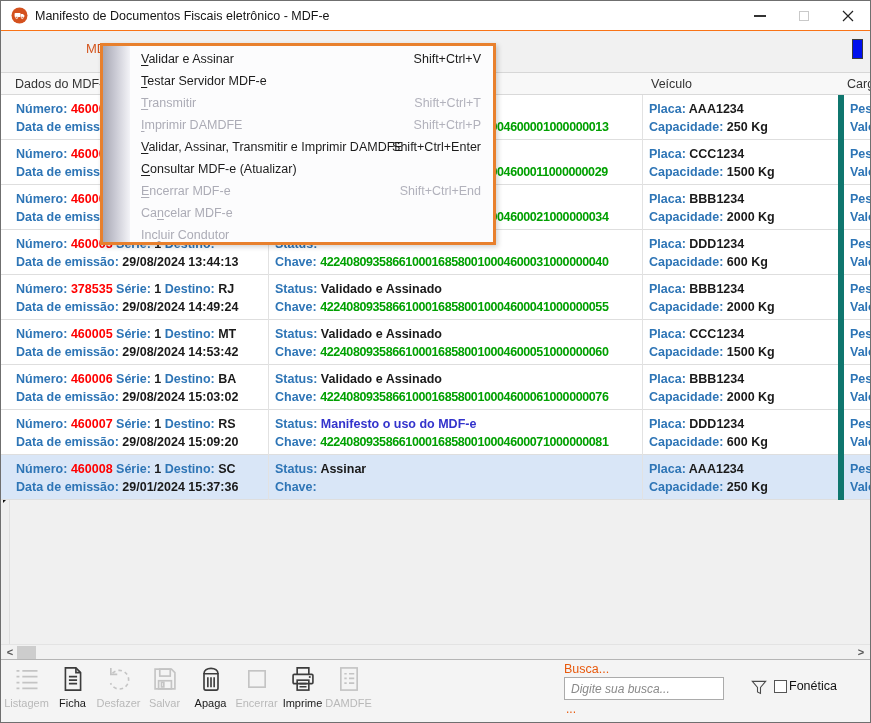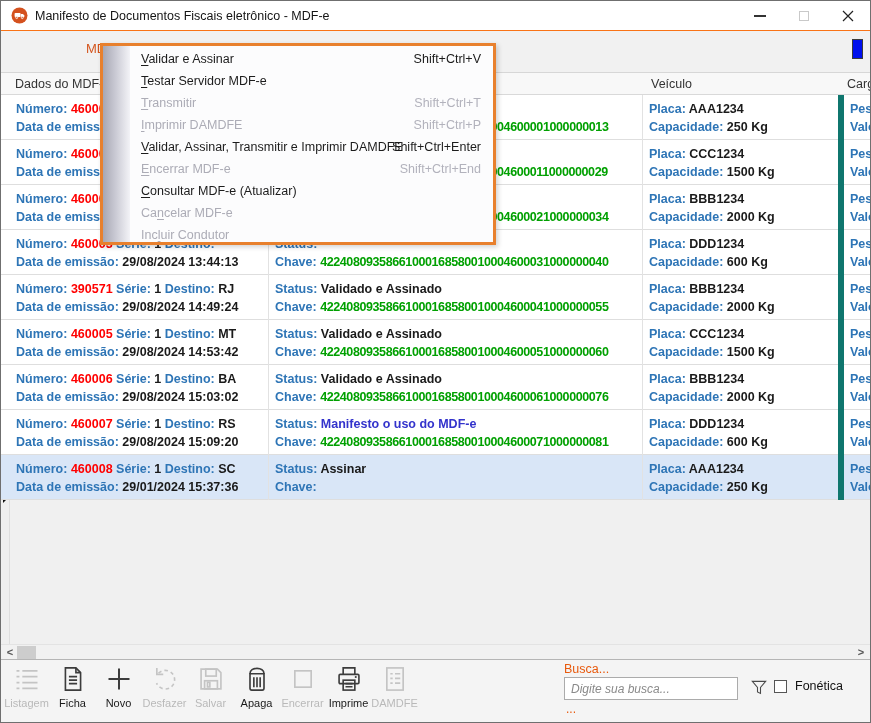--- a/index.html
+++ b/index.html
@@ -52,25 +52,25 @@
   #tb-buttons{position:absolute;left:3px;top:2px;display:flex;gap:1px;}
   .tbtn{width:45px;height:58px;display:flex;flex-direction:column;align-items:center;}
   .ticon{width:30px;height:34px;display:flex;align-items:center;justify-content:center;color:#3c3c3c;}
   .ticon svg{width:28px;height:28px;}
   .tlabel{font-size:11px;color:#1a1a1a;margin-top:1px;white-space:nowrap;}
   .tbtn.disabled .ticon{color:#c4c4c4;}
   .tbtn.disabled .tlabel{color:#b9b9b9;}
   
   .search{position:absolute;left:563px;top:0;width:300px;height:64px;}
   .busca-label{position:absolute;left:0;top:2px;font-size:12.5px;color:#e8590c;}
-  .busca-input{position:absolute;left:0;top:17px;width:174px;height:23px;border:1px solid #ababab;background:#fff;font-family:"Liberation Sans",sans-serif;font-size:12px;font-style:italic;color:#a16207;padding:0 6px;outline:none;}
+  .busca-input{position:absolute;left:0;top:17px;width:160px;height:23px;border:1px solid #ababab;background:#fff;font-family:"Liberation Sans",sans-serif;font-size:12px;font-style:italic;color:#a16207;padding:0 6px;outline:none;}
   .busca-input::placeholder{color:#8a8a8a;font-style:italic;}
   .busca-dots{position:absolute;left:2px;top:42px;font-size:12px;color:#e8590c;}
   .funnel{position:absolute;left:185px;top:17px;width:20px;height:22px;color:#4a4a4a;}
-  .fonetica{position:absolute;left:210px;top:19px;display:flex;align-items:center;gap:8px;}
+  .fonetica{position:absolute;left:210px;top:19px;display:flex;align-items:center;gap:2px;}
   .chk{width:13px;height:13px;border:1px solid #555;background:#fff;display:inline-block;}
   .fonetica-label{font-size:12.5px;color:#111;}
   
   .context-menu{position:absolute;left:99px;top:42px;width:396px;height:202px;background:#fcfcfd;border:3px solid #e8802d;z-index:20;box-shadow:2px 2px 5px rgba(0,0,0,0.18);}
   .menu-strip{position:absolute;left:0;top:0;bottom:0;width:27px;background:linear-gradient(90deg,#a7a7b3 0%,#c9c9d3 45%,#f3f3f7 100%);}
   .menu-items{position:absolute;left:0;top:2px;width:100%;}
   .menu-item{position:relative;height:22px;line-height:22px;padding-left:38px;padding-right:12px;font-size:12.5px;color:#1c1c1c;white-space:nowrap;}
   .menu-item u{text-underline-offset:2px;}
   .menu-item.disabled{color:#acacb6;}
   .mi-shortcut{position:absolute;right:12px;top:0;color:#1c1c1c;}
@@ -189,21 +189,21 @@
             <div><span class="lab">Placa: </span><span class="val">DDD1234</span></div>
             <div><span class="lab">Capacidade: </span><span class="val">600 Kg</span></div>
           </div>
           <div class="cell c4">
             <div><span class="lab">Peso:</span></div>
             <div><span class="lab">Valor:</span></div>
           </div>
         </div>
         <div class="trow">
           <div class="cell c1">
-            <div><span class="lab">Número: </span><span class="val-red">390571</span><span class="lab"> Série: </span><span class="val">1</span><span class="lab"> Destino: </span><span class="val">RJ</span></div>
+            <div><span class="lab">Número: </span><span class="val-red">378535</span><span class="lab"> Série: </span><span class="val">1</span><span class="lab"> Destino: </span><span class="val">RJ</span></div>
             <div><span class="lab">Data de emissão: </span><span class="val">29/08/2024 14:49:24</span></div>
           </div>
           <div class="cell c2">
             <div><span class="lab">Status: </span><span class="val">Validado e Assinado</span></div>
             <div><span class="lab">Chave: </span><span class="val-green">42240809358661000168580010004600041000000055</span></div>
           </div>
           <div class="cell c3">
             <div><span class="lab">Placa: </span><span class="val">BBB1234</span></div>
             <div><span class="lab">Capacidade: </span><span class="val">2000 Kg</span></div>
           </div>
@@ -305,28 +305,20 @@
         </div>
         <div class="tbtn">
           <span class="ticon">
             <svg viewBox="0 0 24 24" fill="none" stroke="currentColor" stroke-width="1.4">
               <path d="M5.5 2.5h9l4 4v15h-13z"></path>
               <path d="M14.5 2.5v4h4"></path>
               <path d="M8.5 10h7M8.5 13h7M8.5 16h7"></path>
             </svg>
           </span>
           <span class="tlabel">Ficha</span>
-        </div>
-        <div class="tbtn">
-          <span class="ticon">
-            <svg viewBox="0 0 24 24" fill="none" stroke="currentColor" stroke-width="1.7">
-              <path d="M12 3v18M3 12h18"></path>
-            </svg>
-          </span>
-          <span class="tlabel">Novo</span>
         </div>
         <div class="tbtn disabled">
           <span class="ticon">
             <svg viewBox="0 0 24 24" fill="none" stroke="currentColor" stroke-width="1.4">
               <path d="M6.5 7a8 8 0 1 1-1.7 8.5" stroke-dasharray="3 2.6"></path>
               <path d="M5 2.5V8h5.5"></path>
             </svg>
           </span>
           <span class="tlabel">Desfazer</span>
         </div>
@@ -398,20 +390,20 @@
   </div>
 
   <div class="context-menu">
     <div class="menu-strip"></div>
     <div class="menu-items" id="menu-items">
         <div class="menu-item"><span class="mi-label"><u>V</u>alidar e Assinar</span><span class="mi-shortcut">Shift+Ctrl+V</span></div>
         <div class="menu-item"><span class="mi-label"><u>T</u>estar Servidor MDF-e</span><span class="mi-shortcut"></span></div>
         <div class="menu-item disabled"><span class="mi-label"><u>T</u>ransmitir</span><span class="mi-shortcut">Shift+Ctrl+T</span></div>
         <div class="menu-item disabled"><span class="mi-label"><u>I</u>mprimir DAMDFE</span><span class="mi-shortcut">Shift+Ctrl+P</span></div>
         <div class="menu-item"><span class="mi-label"><u>V</u>alidar, Assinar, Transmitir e Imprimir DAMDFE</span><span class="mi-shortcut">Shift+Ctrl+Enter</span></div>
+        <div class="menu-item"><span class="mi-label"><u>C</u>onsultar MDF-e (Atualizar)</span><span class="mi-shortcut"></span></div>
         <div class="menu-item disabled"><span class="mi-label"><u>E</u>ncerrar MDF-e</span><span class="mi-shortcut">Shift+Ctrl+End</span></div>
-        <div class="menu-item"><span class="mi-label"><u>C</u>onsultar MDF-e (Atualizar)</span><span class="mi-shortcut"></span></div>
         <div class="menu-item disabled"><span class="mi-label">Ca<u>n</u>celar MDF-e</span><span class="mi-shortcut"></span></div>
         <div class="menu-item disabled"><span class="mi-label">Inc<u>l</u>uir Condutor</span><span class="mi-shortcut"></span></div>
       </div>
   </div>
 
 </div>
 
 </body></html>

